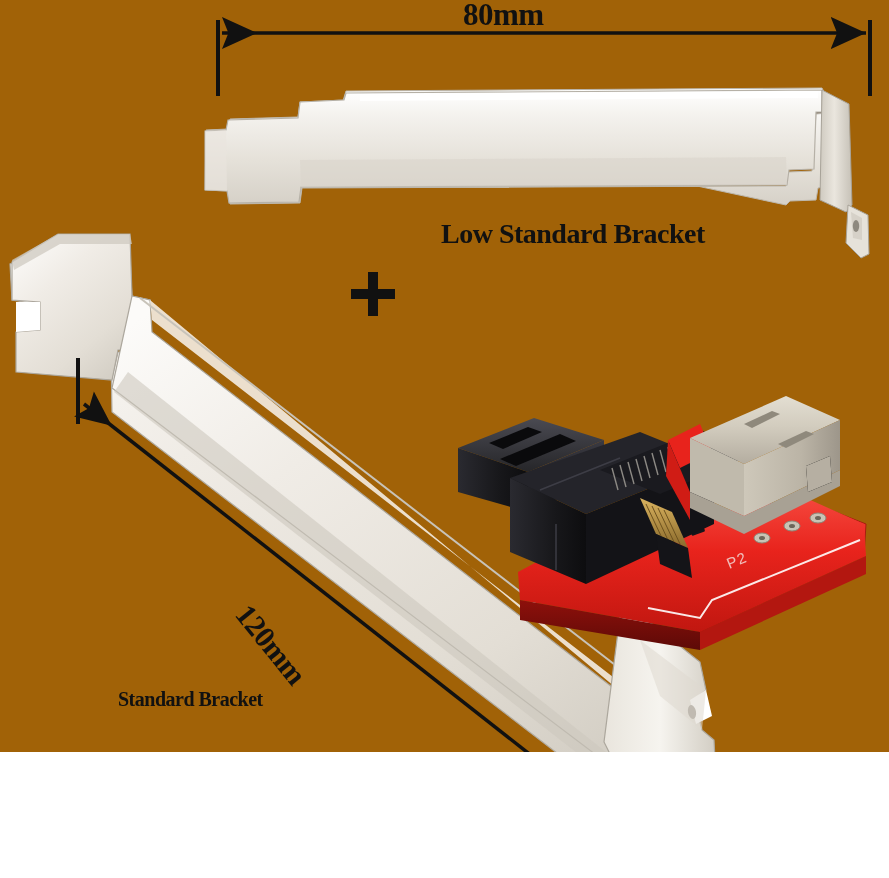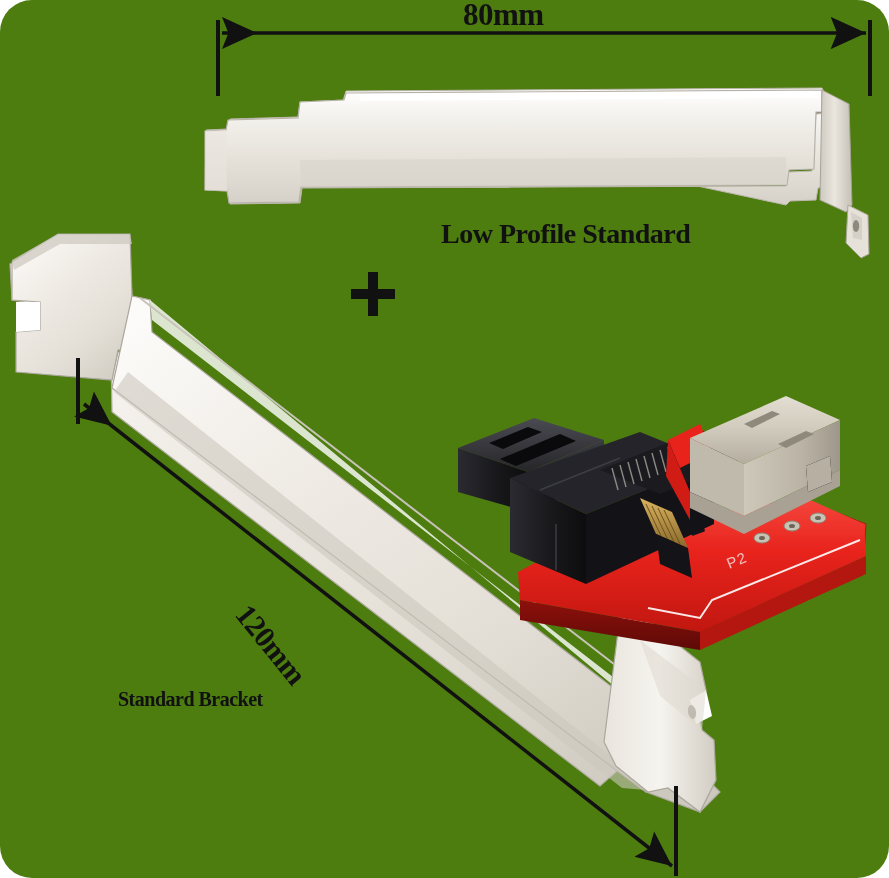--- a/index.html
+++ b/index.html
@@ -7,24 +7,23 @@
     margin: 0;
     padding: 0;
     background: #ffffff;
   }
   body {
     font-family: "Liberation Serif", serif;
   }
   #stage {
     position: relative;
     width: 889px;
-    height: 878px;
-    background: #4d7c0f;
+    height: 752px;
+    background: #a16207;
     overflow: hidden;
-    border-radius: 32px;
   }
   #stage svg.layer {
     position: absolute;
     left: 0;
     top: 0;
     width: 889px;
     height: 878px;
   }
   .dim-label {
     position: absolute;
@@ -422,21 +421,21 @@
       <line x1="78" y1="358" x2="78" y2="424" stroke="#111111" stroke-width="4"></line>
       <line x1="676" y1="786" x2="676" y2="876" stroke="#111111" stroke-width="4"></line>
       <line x1="84" y1="404" x2="672" y2="866" stroke="#111111" stroke-width="3.5" marker-start="url(#arrowL)" marker-end="url(#arrowR)"></line>
     </g>
   </svg>
 
   <div class="dim-label" id="label-80mm">80mm</div>
 
   <div class="dim-label" id="label-120mm">120mm</div>
 
-  <div class="dim-label" id="label-lowprofile">Low Profile Standard</div>
+  <div class="dim-label" id="label-lowprofile">Low Standard Bracket</div>
 
   <div class="dim-label" id="label-standard">Standard Bracket</div>
 
   <div id="plus-sign">
     <div class="bar-h"></div>
     <div class="bar-v"></div>
   </div>
 
   <div style="position:absolute; left:724px; top:556px; font-family:'Liberation Sans', sans-serif;
               font-size:15px; color:#f2c9c6; opacity:0.92; transform:rotate(-22deg);

